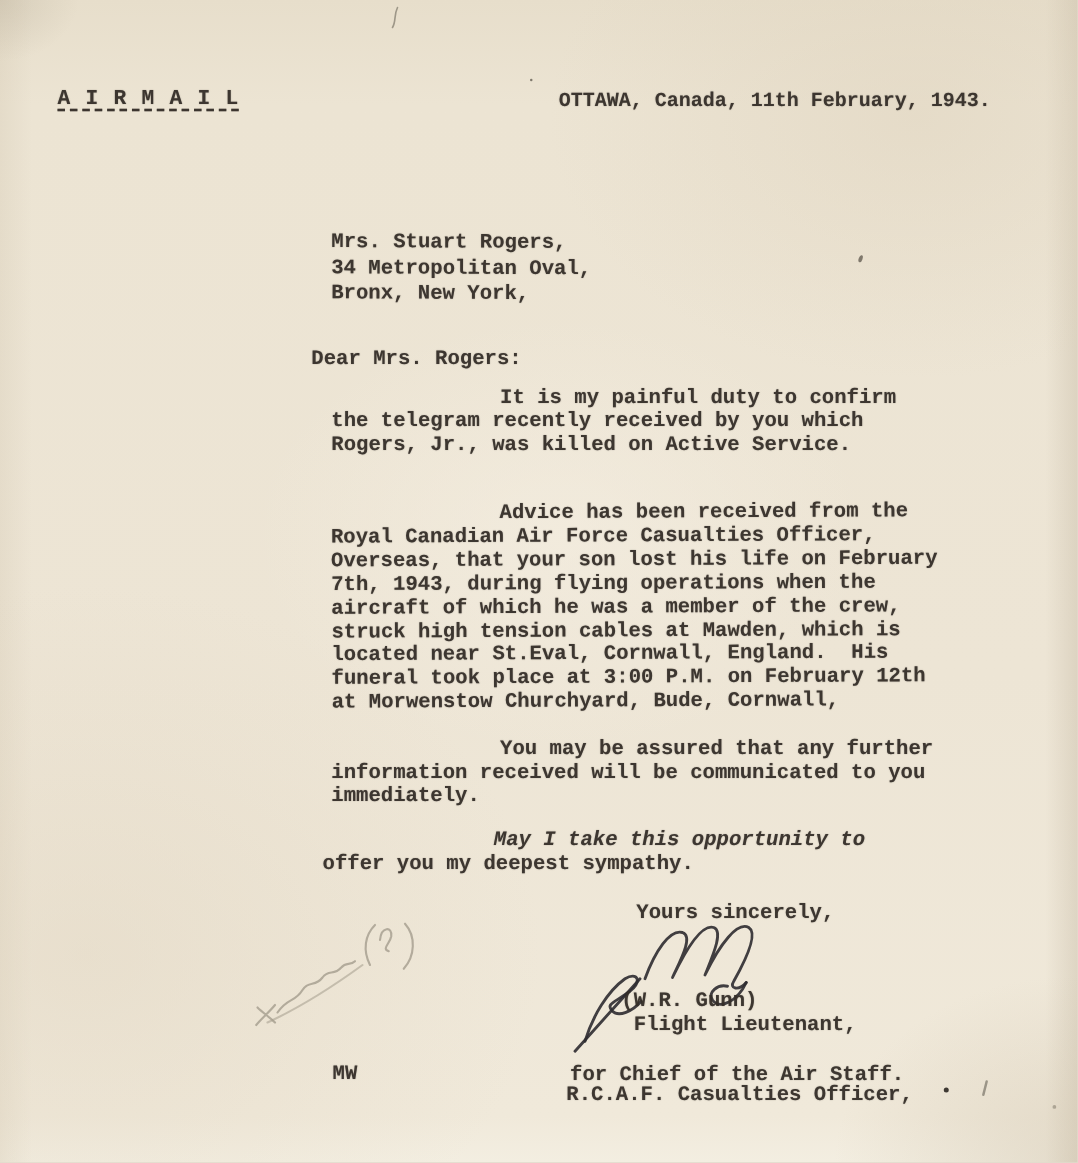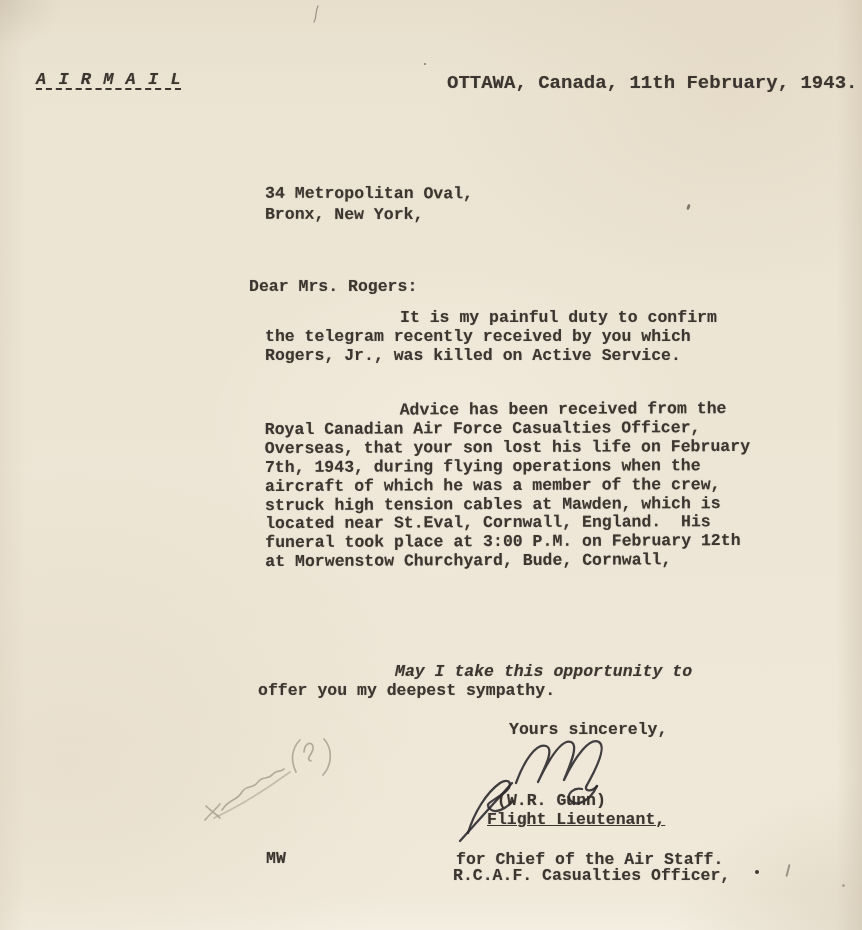--- a/index.html
+++ b/index.html
@@ -30,43 +30,44 @@
   .para{line-height:18.9px;}
   .ind{padding-left:135px;}
   .airmail{
     font-size:17px;
     text-decoration:underline;
     text-decoration-style:dashed;
     text-decoration-thickness:2px;
     text-underline-offset:4px;
     letter-spacing:1px;
   }
-  .date{font-size:19px;}
+  .date{font-size:16px;}
   .tilt1{transform:rotate(-.25deg);}
   .tilt2{transform:rotate(.2deg);}
   .speck{position:absolute;background:rgba(70,64,55,.65);border-radius:50%;}
   svg{position:absolute;overflow:visible;}
   .inkpath{fill:none;stroke:#2e2b30;stroke-width:2.3;stroke-linecap:round;stroke-linejoin:round;opacity:.9;}
   .pencilpath{fill:none;stroke:#a49c8d;stroke-width:1.7;stroke-linecap:round;stroke-linejoin:round;opacity:.8;}
   .marginpath{fill:none;stroke:#8b8577;stroke-width:1.3;stroke-linecap:round;opacity:.8;}
 </style>
 </head>
 <body>
 
 <div class="paper">
 
-  <div class="tw airmail" style="left:36px;top:70px;font-style:italic;">A I R  M A I L</div>
+  <div class="tw airmail" style="left:46px;top:70px;">A I R  M A I L</div>
 
   <div class="tw date" style="left:447px;top:72px;">OTTAWA, Canada, 11th February, 1943.</div>
 
   <svg style="left:310px;top:4px;" width="12" height="20" viewBox="0 0 12 20">
     <path class="marginpath" d="M8,2 C5,8 7,13 4,18"></path>
   </svg>
 
   <div class="tw recip tilt2" style="left:265px;top:184px;">
+    <div class="line">Mrs. Stuart Rogers,</div>
     <div class="line">34 Metropolitan Oval,</div>
     <div class="line">Bronx, New York,</div>
   </div>
 
   <div class="tw" style="left:249px;top:277px;">Dear Mrs. Rogers:</div>
 
   <div class="tw para" style="left:265px;top:309px;">
     <div class="line ind">It is my painful duty to confirm</div>
     <div class="line">the telegram recently received by you which</div>
     <div class="line">Rogers, Jr., was killed on Active Service.</div>
@@ -77,37 +78,42 @@
     <div class="line">Royal Canadian Air Force Casualties Officer,</div>
     <div class="line">Overseas, that your son lost his life on February</div>
     <div class="line">7th, 1943, during flying operations when the</div>
     <div class="line">aircraft of which he was a member of the crew,</div>
     <div class="line">struck high tension cables at Mawden, which is</div>
     <div class="line">located near St.Eval, Cornwall, England.  His</div>
     <div class="line">funeral took place at 3:00 P.M. on February 12th</div>
     <div class="line">at Morwenstow Churchyard, Bude, Cornwall,</div>
   </div>
 
+  <div class="tw para" style="left:265px;top:590px;">
+    <div class="line ind">You may be assured that any further</div>
+    <div class="line">information received will be communicated to you</div>
+    <div class="line">immediately.</div>
+  </div>
 
   <div class="tw para" style="left:258px;top:663px;">
     <div class="line" style="padding-left:137px;font-style:italic;">May I take this opportunity to</div>
     <div class="line">offer you my deepest sympathy.</div>
   </div>
 
   <div class="tw" style="left:509px;top:720px;">Yours sincerely,</div>
 
   <svg style="left:440px;top:733px;" width="230" height="112" viewBox="0 0 230 112">
     <path class="inkpath" d="M76,50 C84,28 96,10 106,13 C115,16 104,36 98,49 C110,24 122,6 131,9 C139,12 130,32 124,47 C136,22 150,4 159,9 C167,14 156,36 147,52 C143,58 151,60 157,53"></path>
     <path class="inkpath" d="M157,53 C150,68 136,75 130,67 C126,61 134,54 142,56"></path>
     <path class="inkpath" d="M28,100 C34,80 46,60 60,50 C70,44 74,52 64,60 C52,69 44,70 50,76 C55,81 66,76 73,68"></path>
     <path class="inkpath" d="M72,50 L20,108"></path>
   </svg>
 
   <div class="tw" style="left:497px;top:791px;">(W.R. Gunn)</div>
-  <div class="tw" style="left:487px;top:810px;text-decoration:underline;">Flight Lieutenant,</div>
+  <div class="tw" style="left:507px;top:810px;">Flight Lieutenant,</div>
   <div class="tw" style="left:453px;top:830px;margin-top:36px;">R.C.A.F. Casualties Officer,</div>
   <div class="tw" style="left:456px;top:850px;">for Chief of the Air Staff.</div>
 
   <div class="tw" style="left:266px;top:849px;">MW</div>
 
   <svg style="left:192px;top:736px;" width="165" height="92" viewBox="0 0 165 92">
     <path class="pencilpath" d="M14,70 C18,74 24,78 28,82 M28,68 C23,74 18,78 13,84"></path>
     <path class="pencilpath" d="M30,74 C38,62 44,66 50,56 C55,48 60,54 66,46 C71,39 75,45 81,38 C85,33 88,37 92,33"></path>
     <path class="pencilpath" style="opacity:.55" d="M22,82 C48,70 76,52 98,36"></path>
     <path class="pencilpath" d="M104,36 C98,24 100,12 108,4"></path>

